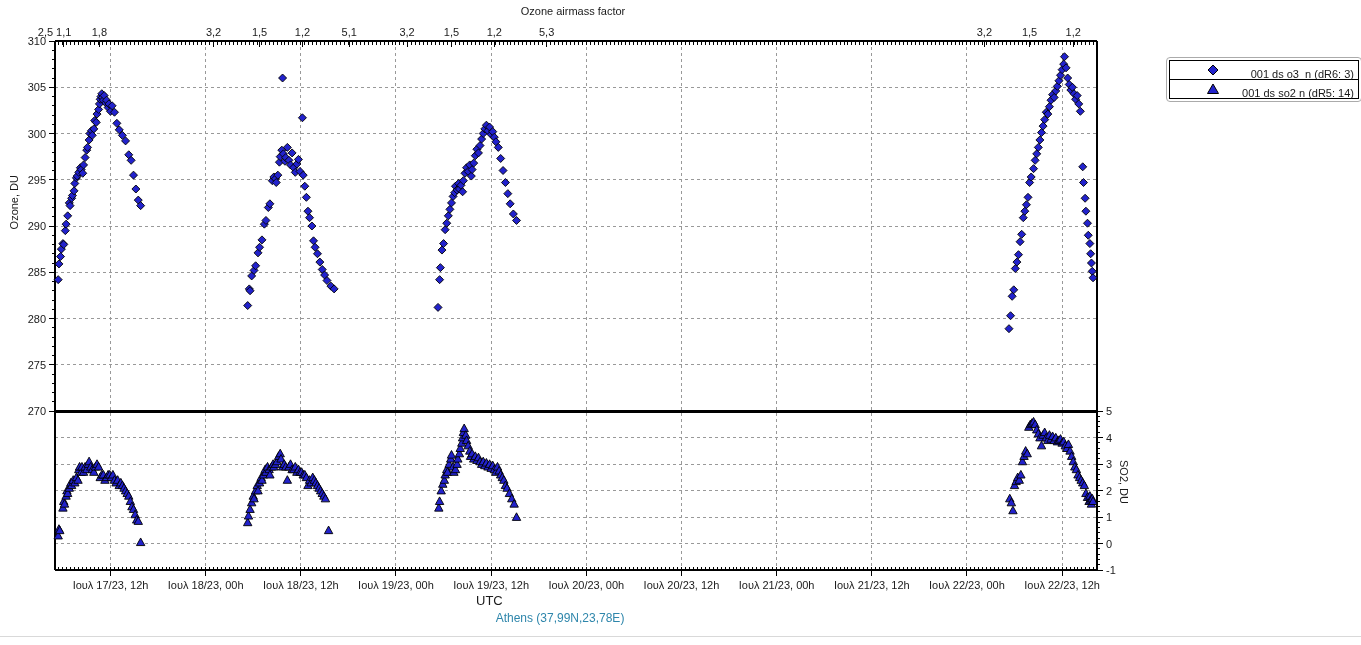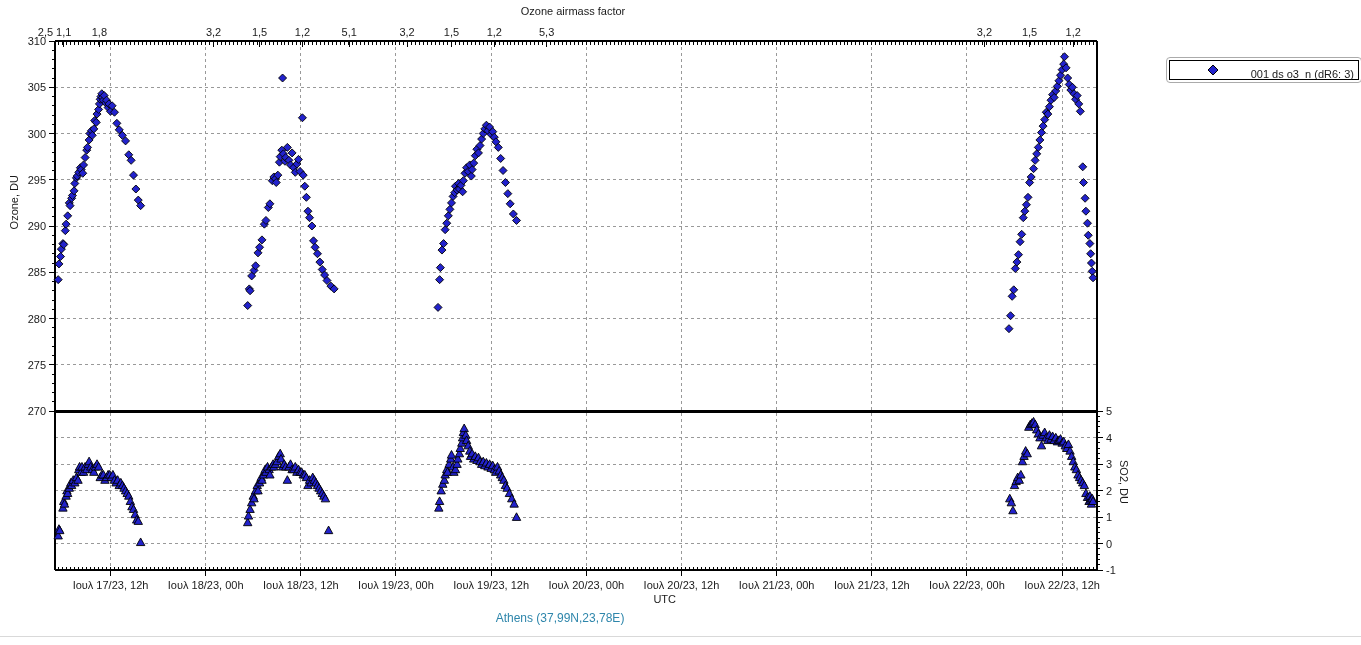--- a/index.html
+++ b/index.html
@@ -3,21 +3,21 @@
 <meta charset="utf-8">
 <style>
   html,body{margin:0;padding:0;background:#fff;}
   body{width:1361px;height:645px;overflow:hidden;
        font-family:"Liberation Sans","DejaVu Sans",sans-serif;color:#1a1a1a;}
   #screen{position:relative;width:1340px;height:645px;background:#ffffff;padding-left:44px;}
   .abs{position:absolute;}
   #top-axis-title{top:5px;left:473px;width:200px;text-align:center;font-size:11px;}
   #y-left-title{left:8px;top:175px;writing-mode:vertical-rl;transform:rotate(180deg);font-size:11px;}
   #y-right-title{left:1118px;top:460px;writing-mode:vertical-rl;font-size:11px;}
-  #x-axis-title{top:593px;left:476px;width:200px;text-align:right;font-size:11px;}
+  #x-axis-title{top:593px;left:476px;width:200px;text-align:left;font-size:13px;}
   #station-label{top:611px;left:410px;width:300px;text-align:center;font-size:12px;}
   #plot-svg{left:0;top:0;}
   #legend{left:1166px;top:57px;border:1px solid #ababab;border-radius:4px;
           background:#fff;padding:2px;}
   .legend-row{display:flex;align-items:center;width:180px;height:18px;
               border:1px solid #000;background:#fff;padding:0 4px;}
   .legend-row + .legend-row{border-top:none;}
   .legend-marker{width:14px;height:12px;margin-left:32px;flex:0 0 auto;}
   .legend-label{flex:1;text-align:right;font-size:11px;white-space:pre;color:#1a1a1a;margin-top:8px;}
   #bottom-rule{top:636px;left:0;width:1361px;height:1px;background:#d9d9d9;}
@@ -1166,16 +1166,22 @@
 
   <div id="station-label" class="abs" style="color: rgb(46, 134, 171);">Athens (37,99N,23,78E)</div>
 
   <div id="legend" class="abs">
     <div class="legend-row">
       <svg class="legend-marker" viewBox="0 0 14 12">
         <path class="lg-fill" d="M7 1 L12 6 L7 11 L2 6 Z" stroke="#000" stroke-width="1" fill="#2222cc"></path>
       </svg>
       <span class="legend-label">001 ds o3  n (dR6: 3)</span>
     </div>
+    <div class="legend-row">
+      <svg class="legend-marker" viewBox="0 0 14 12">
+        <path class="lg-fill" d="M7 1 L12.5 10.5 L1.5 10.5 Z" stroke="#000" stroke-width="1" fill="#2222cc"></path>
+      </svg>
+      <span class="legend-label">001 ds so2 n (dR5: 14)</span>
+    </div>
   </div>
 
   <div id="bottom-rule" class="abs"></div>
 </div>
 
 </body></html>

